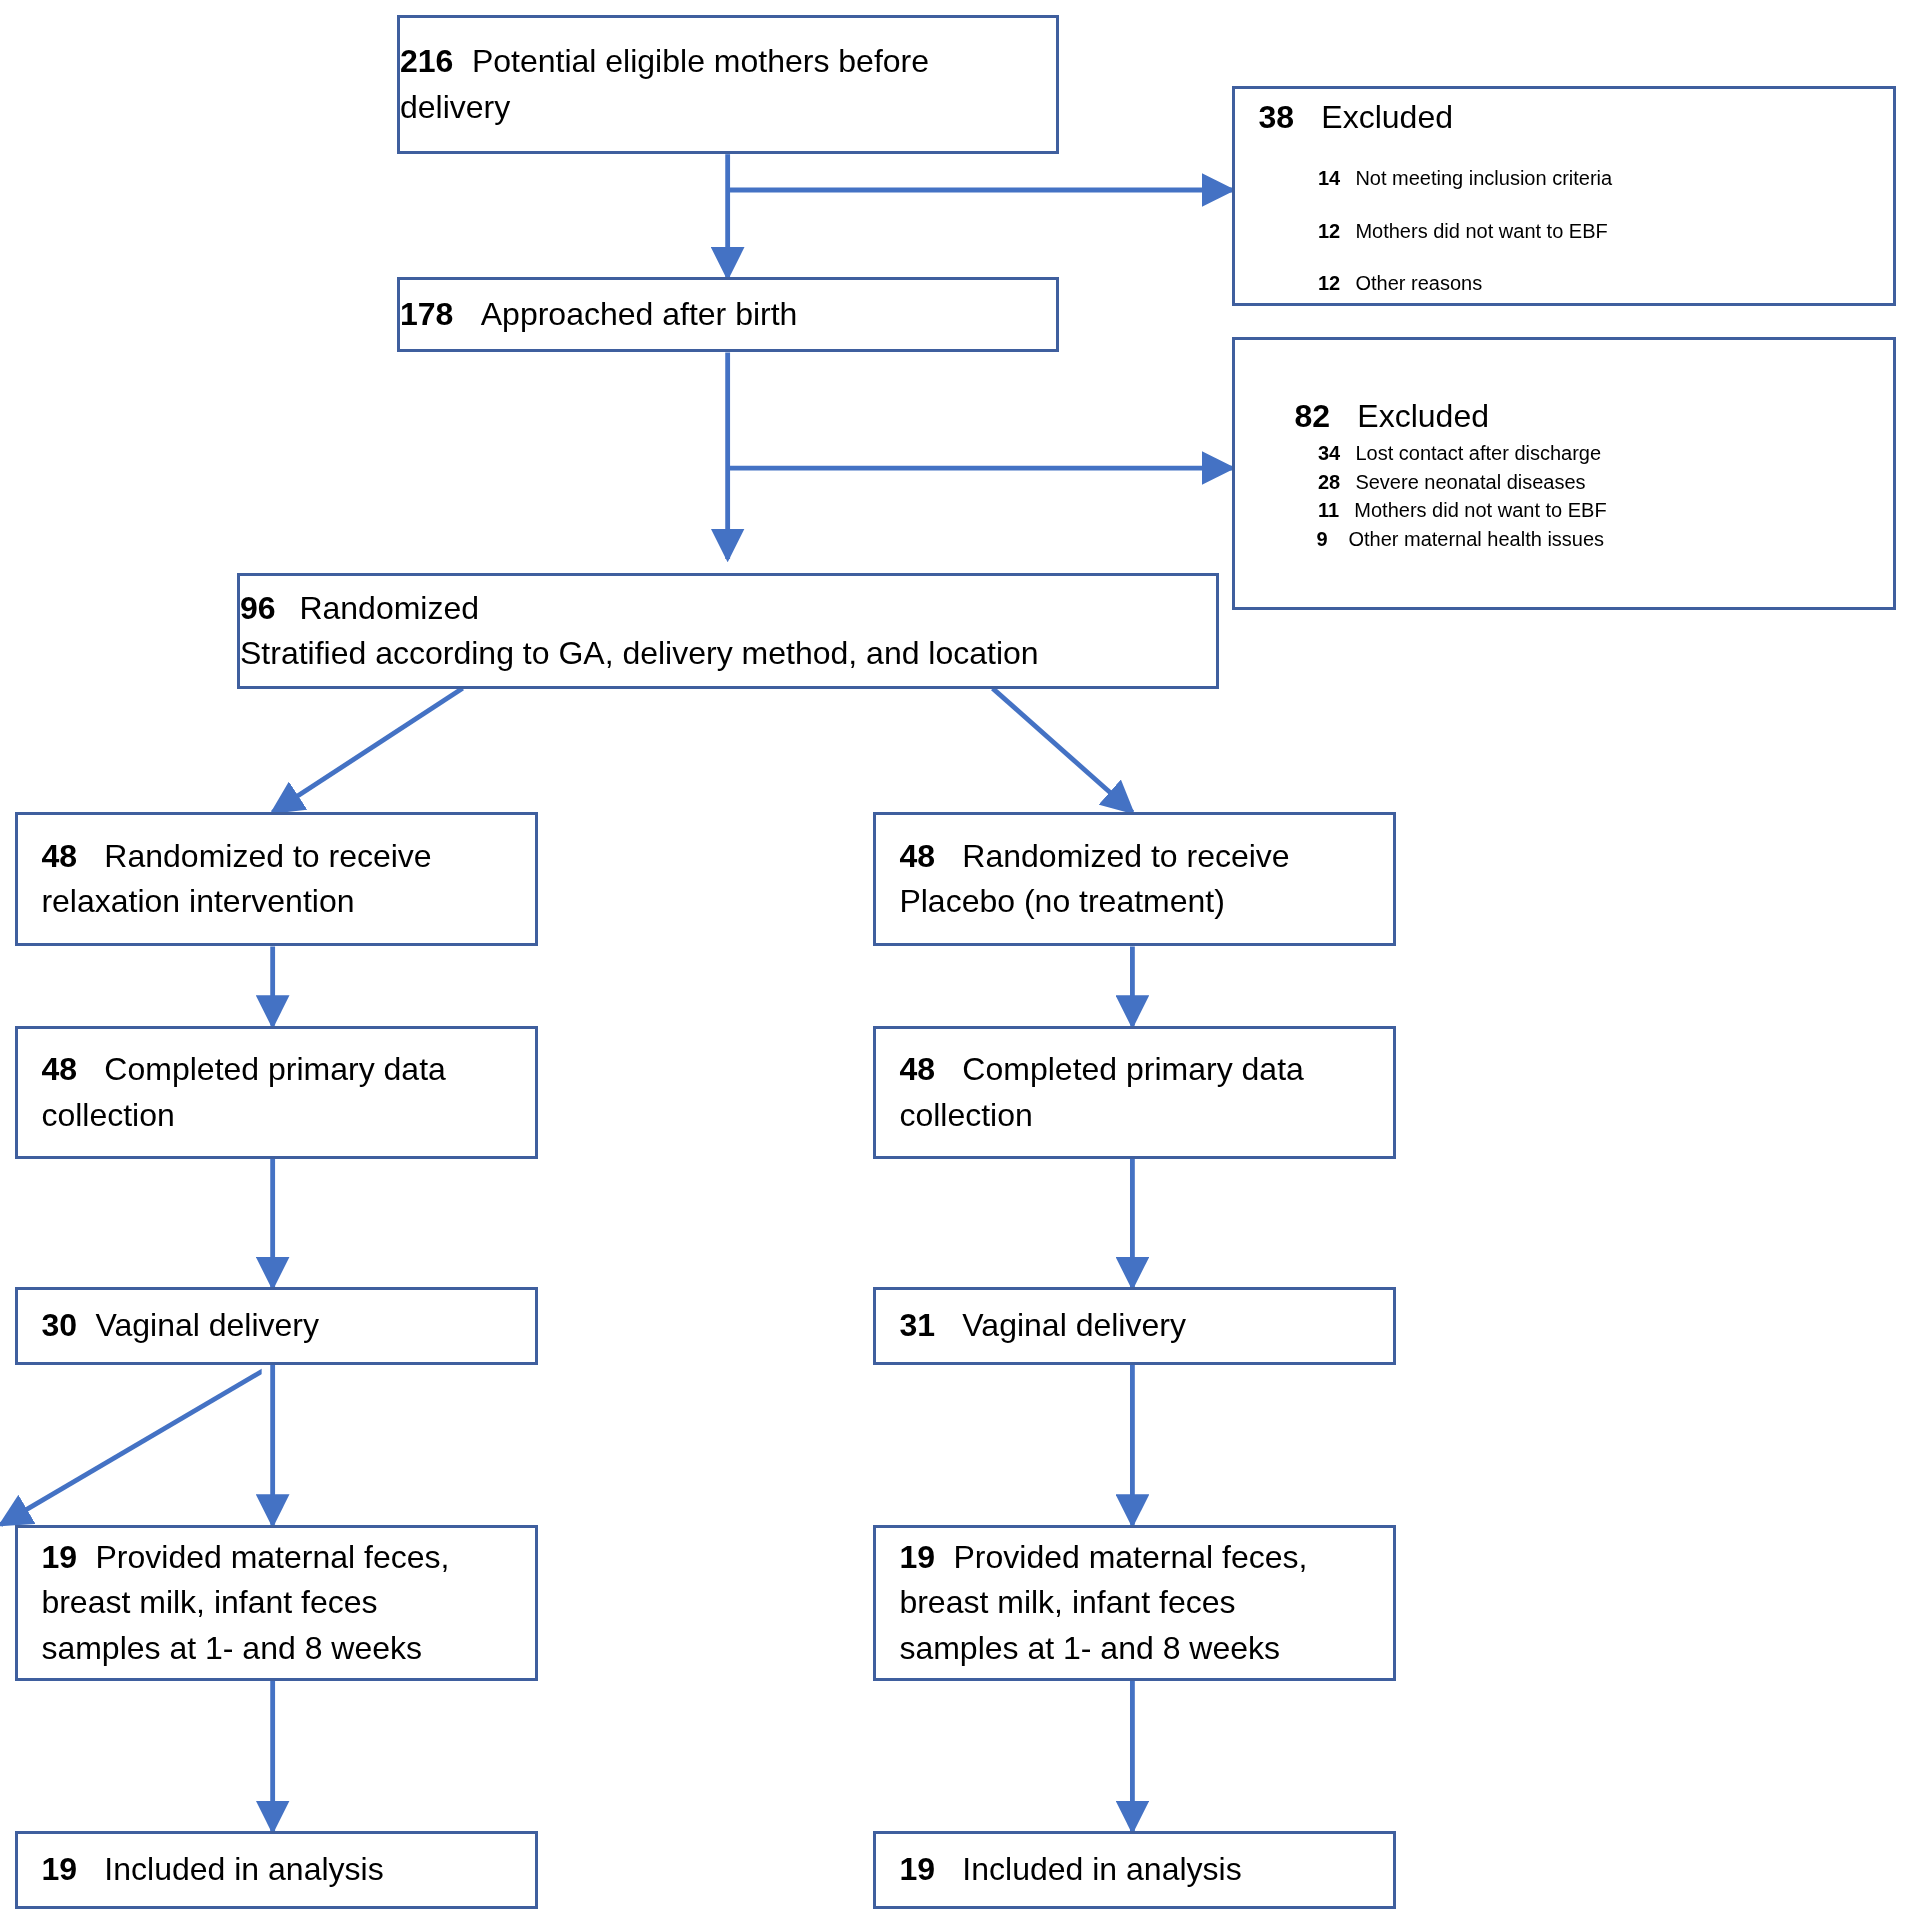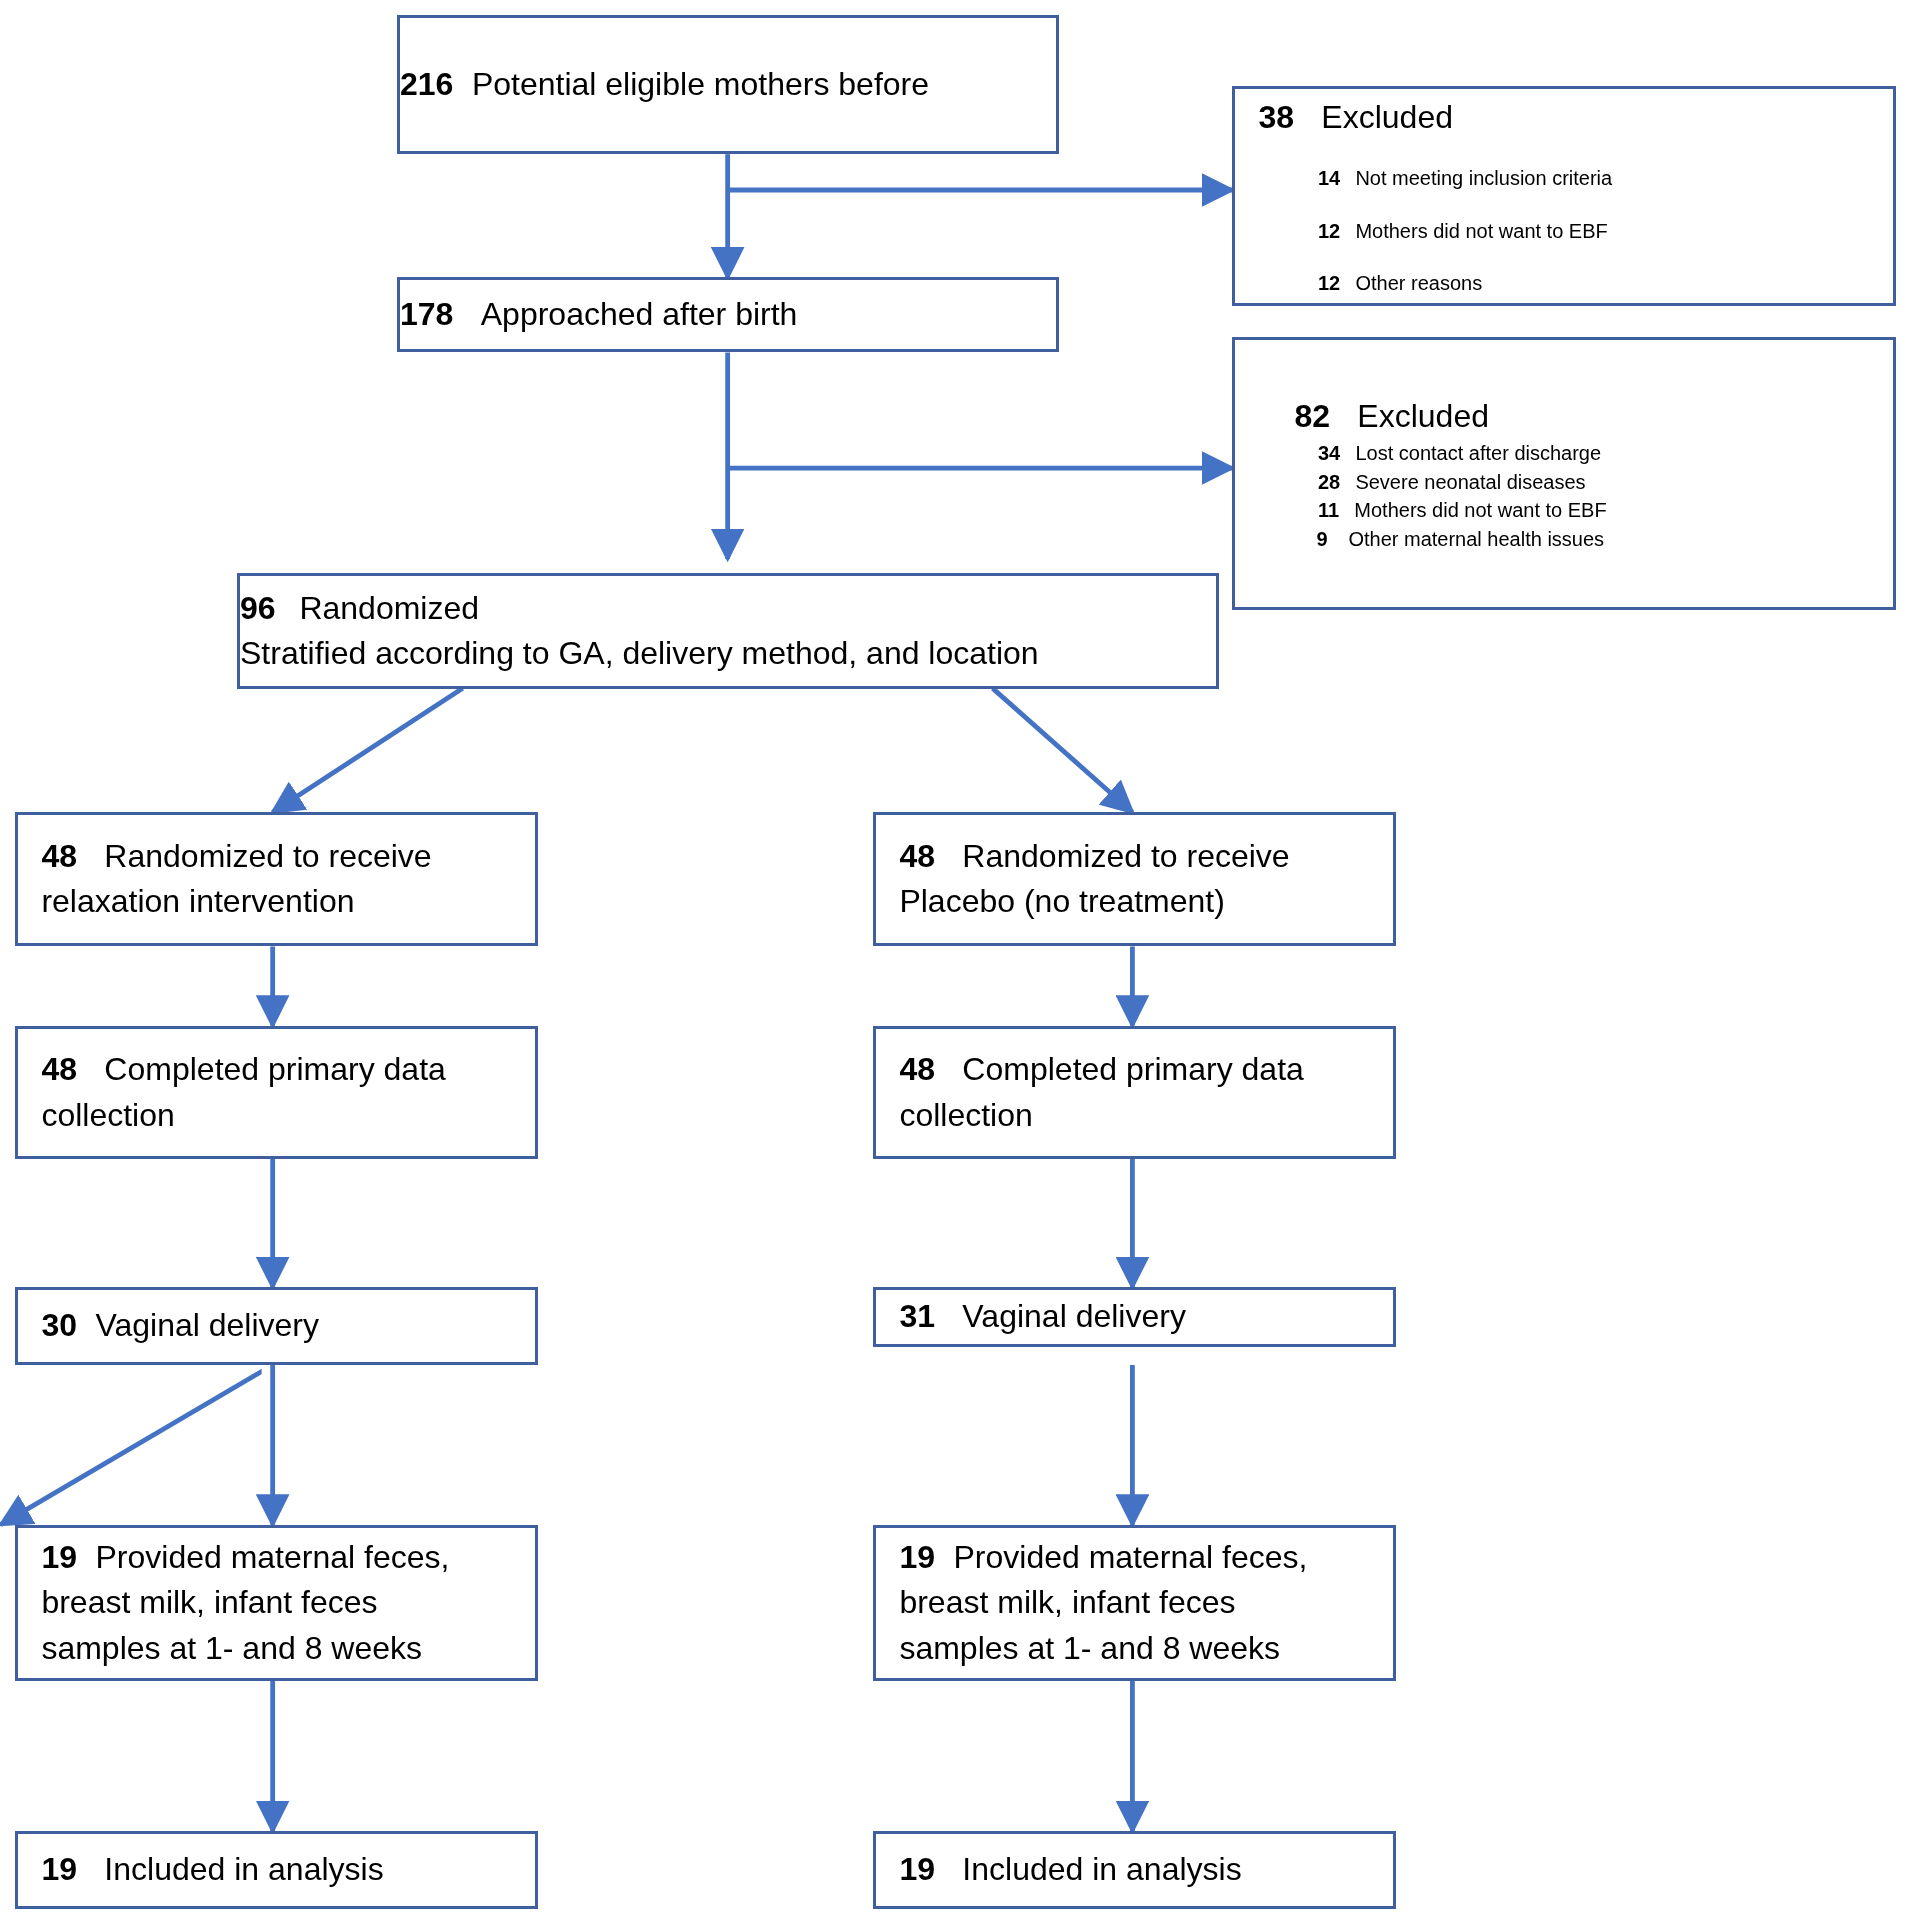--- a/index.html
+++ b/index.html
@@ -97,20 +97,21 @@
     </defs>
     <rect x="380" y="1983" width="34" height="240" fill="#ffffff"></rect>
     <path d="M 396 1983 L 396 2215" stroke="#4472C4" stroke-width="7" fill="none" marker-end="url(#arrow2)"></path>
   </svg>
 
   <div class="box center" style="left:397px; top:15px; width:662px; height:139px;">
     <div class="line">
       <span class="n" style="margin-right: 9.6px;">216</span>
       <span>Potential eligible mothers before</span>
     </div>
+    <div class="line">delivery</div>
   </div>
 
   <div class="box pad-l" style="left:1232px; top:86px; width:664px; height:220px;gap:24px;">
     <div class="line">
       <span class="n" style="margin-right: 9.6px;">38</span>
       &nbsp;<span>Excluded</span>
     </div>
     <div class="sub-line">
       <span class="n" style="margin-right: 9.6px;">14</span>
       <span>Not meeting inclusion criteria</span>
@@ -211,21 +212,21 @@
   </div>
 
   <div class="box pad-l" style="left:873px; top:1026px; width:523px; height:133px;">
     <div class="line">
       <span class="n" style="margin-right: 9.6px;">48</span>
       &nbsp;<span>Completed primary data</span>
     </div>
     <div class="line">collection</div>
   </div>
 
-  <div class="box pad-l" style="left:873px; top:1287px; width:523px; height:60px;">
+  <div class="box pad-l" style="left:873px; top:1287px; width:523px; height:78px;">
     <div class="line">
       <span class="n" style="margin-right: 9.6px;">31</span>
       &nbsp;<span>Vaginal delivery</span>
     </div>
   </div>
 
   <div class="box pad-l" style="left:873px; top:1525px; width:523px; height:156px;">
     <div class="line">
       <span class="n" style="margin-right: 9.6px;">19</span>
       <span>Provided maternal feces,</span>

